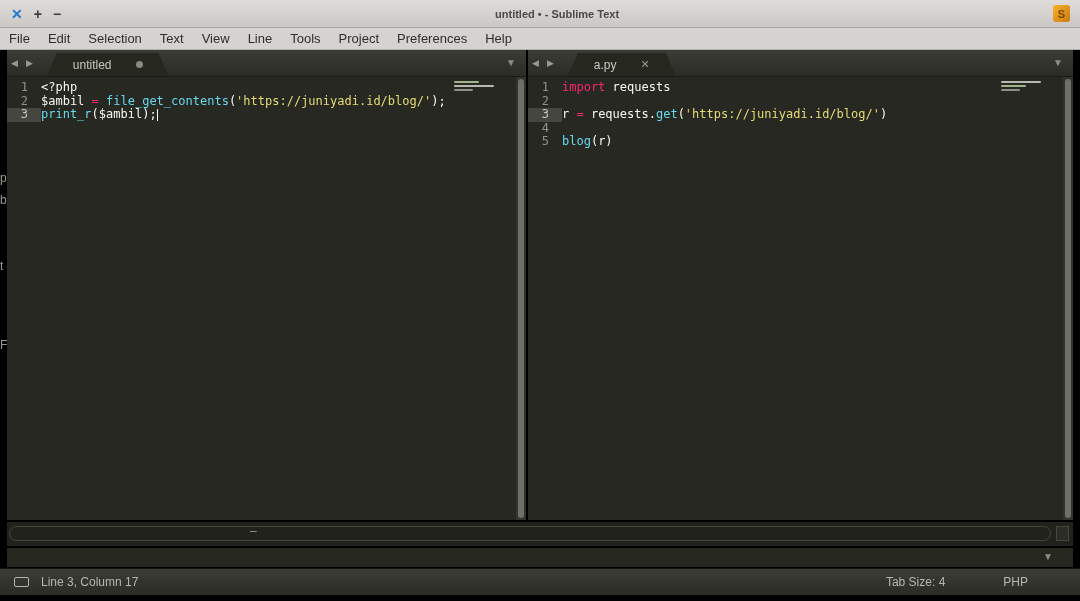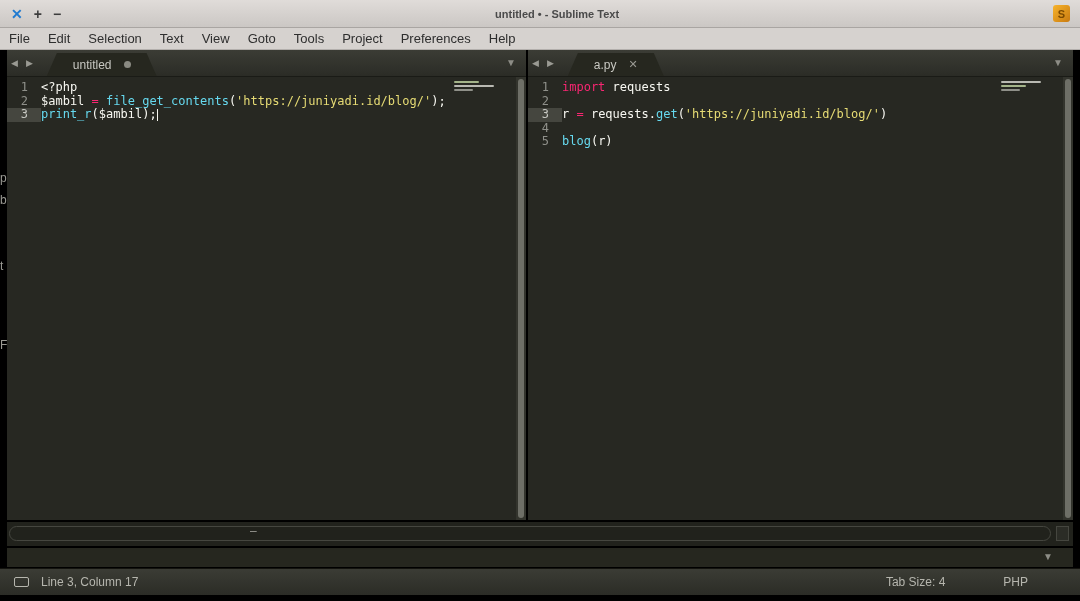--- a/index.html
+++ b/index.html
@@ -30,21 +30,21 @@
   .pane { background:#272822; display:flex; flex-direction:column; position:relative; }
   .pane-left { width:519px; }
   .pane-right { flex:1; margin-left:2px; }
 
   .tabbar { height:27px; background:linear-gradient(#3b3c35,#2b2c26);
             border-bottom:1px solid #1a1b16; display:flex; align-items:flex-end;
             position:relative; flex-shrink:0; }
   .nav-arrow { color:#9a9a93; font-size:9px; padding:0 4px; align-self:center; cursor:default; }
   .tab { height:23px; background:#26271f;
          clip-path:polygon(10px 0, calc(100% - 10px) 0, 100% 100%, 0 100%);
-         display:flex; align-items:center; gap:12px; padding:0 26px;
+         display:flex; align-items:center; gap:24px; padding:0 26px;
          margin-left:10px; color:#c8c8c2; font-size:12px; cursor:default; }
   .mod-dot { width:7px; height:7px; border-radius:50%; background:#8a8a82; }
   .tab-close { color:#9a9a93; font-size:11px; line-height:1; }
   .tab-dd { position:absolute; right:10px; top:7px; color:#8d8d86; font-size:10px; }
 
   .code-wrap { position:relative; flex:1; padding-top:4px;
                font-family:"DejaVu Sans Mono", monospace; font-size:12px; }
   .code-line { display:flex; height:13.5px; line-height:13.5px; white-space:pre; }
   .gutter-num { width:34px; flex-shrink:0; text-align:right; padding-right:13px;
                 color:#8f908a; }
@@ -108,21 +108,21 @@
   <div class="win-title">untitled • - Sublime Text</div>
   <div class="app-icon">S</div>
 </div>
 
 <div class="menubar">
   <span class="menu-item">File</span>
   <span class="menu-item">Edit</span>
   <span class="menu-item">Selection</span>
   <span class="menu-item">Text</span>
   <span class="menu-item">View</span>
-  <span class="menu-item">Goto</span>
+  <span class="menu-item">Line</span>
   <span class="menu-item">Tools</span>
   <span class="menu-item">Project</span>
   <span class="menu-item">Preferences</span>
   <span class="menu-item">Help</span>
 </div>
 
 <div class="editor">
 
   <div class="pane pane-left">
     <div class="tabbar">

